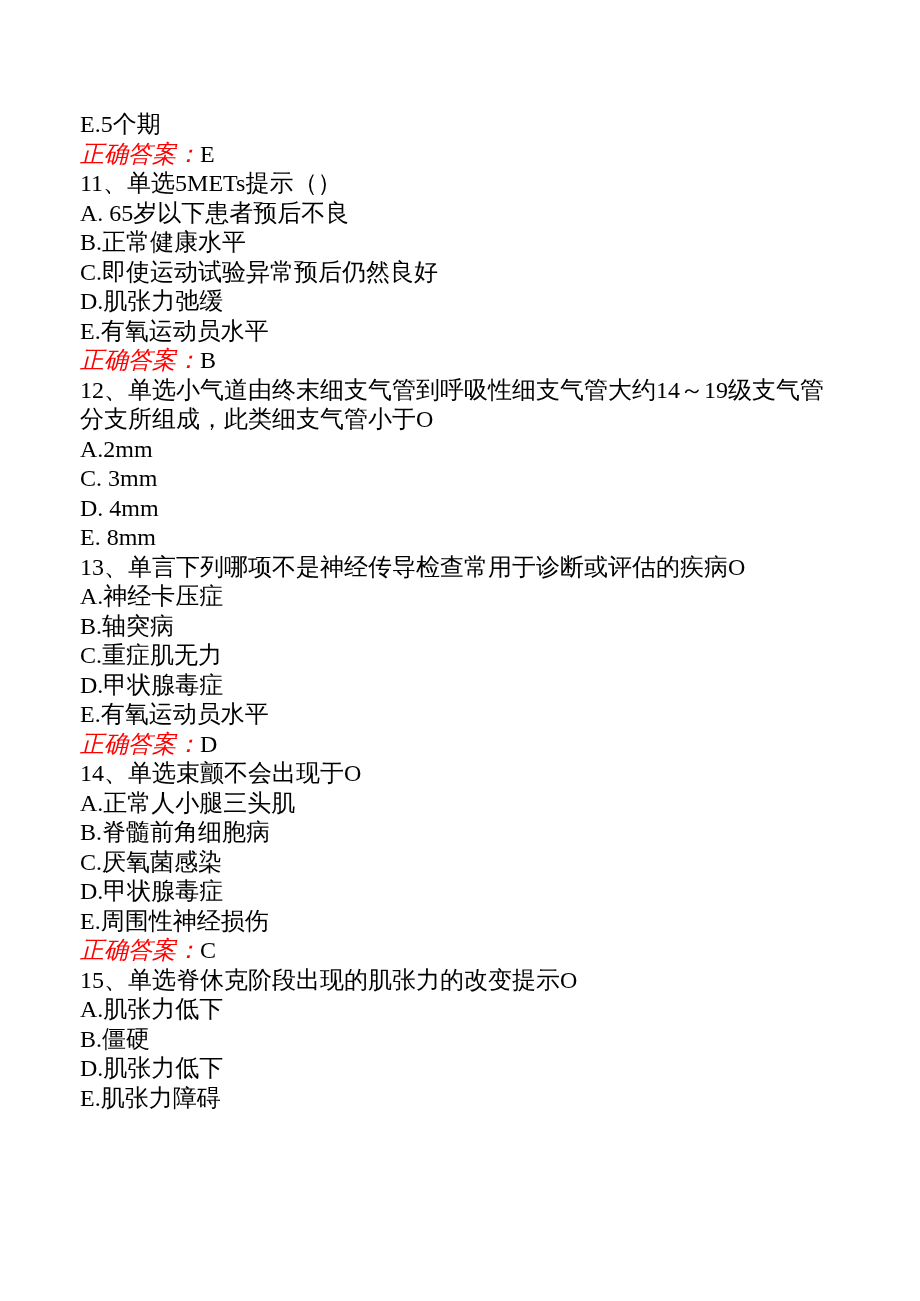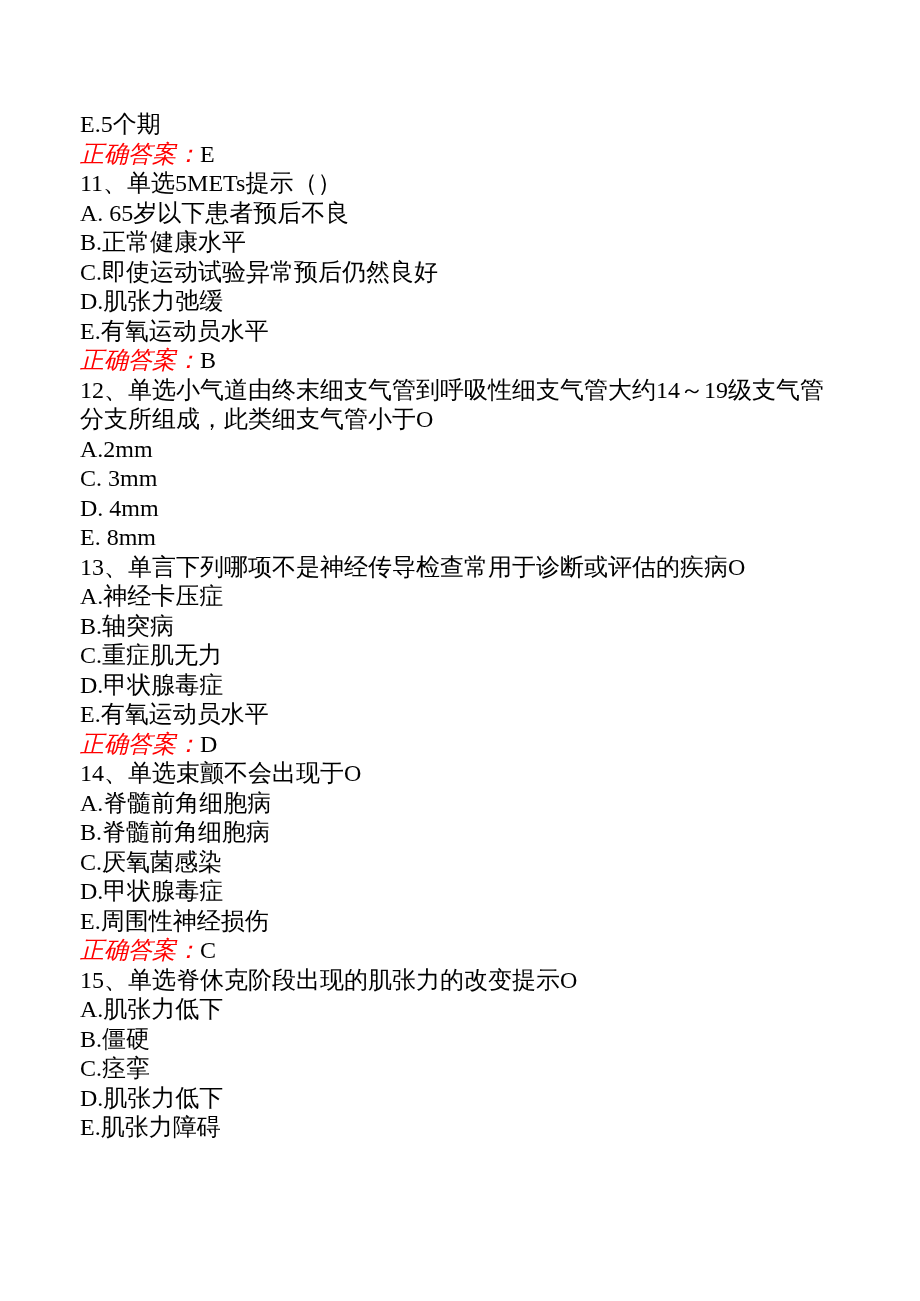--- a/index.html
+++ b/index.html
@@ -49,27 +49,26 @@
 
   <div class="line">13、单言下列哪项不是神经传导检查常用于诊断或评估的疾病O</div>
   <div class="line">A.神经卡压症</div>
   <div class="line">B.轴突病</div>
   <div class="line">C.重症肌无力</div>
   <div class="line">D.甲状腺毒症</div>
   <div class="line">E.有氧运动员水平</div>
   <div class="line"><span class="answer-label">正确答案：</span><span>D</span></div>
 
   <div class="line">14、单选束颤不会出现于O</div>
-  <div class="line">A.脊髓前角细胞病</div>
+  <div class="line">A.正常人小腿三头肌</div>
   <div class="line">B.脊髓前角细胞病</div>
   <div class="line">C.厌氧菌感染</div>
   <div class="line">D.甲状腺毒症</div>
   <div class="line">E.周围性神经损伤</div>
   <div class="line"><span class="answer-label">正确答案：</span><span>C</span></div>
 
   <div class="line">15、单选脊休克阶段出现的肌张力的改变提示O</div>
   <div class="line">A.肌张力低下</div>
   <div class="line">B.僵硬</div>
-  <div class="line">C.痉挛</div>
   <div class="line">D.肌张力低下</div>
   <div class="line">E.肌张力障碍</div>
 
 </div>
 
 </body></html>

